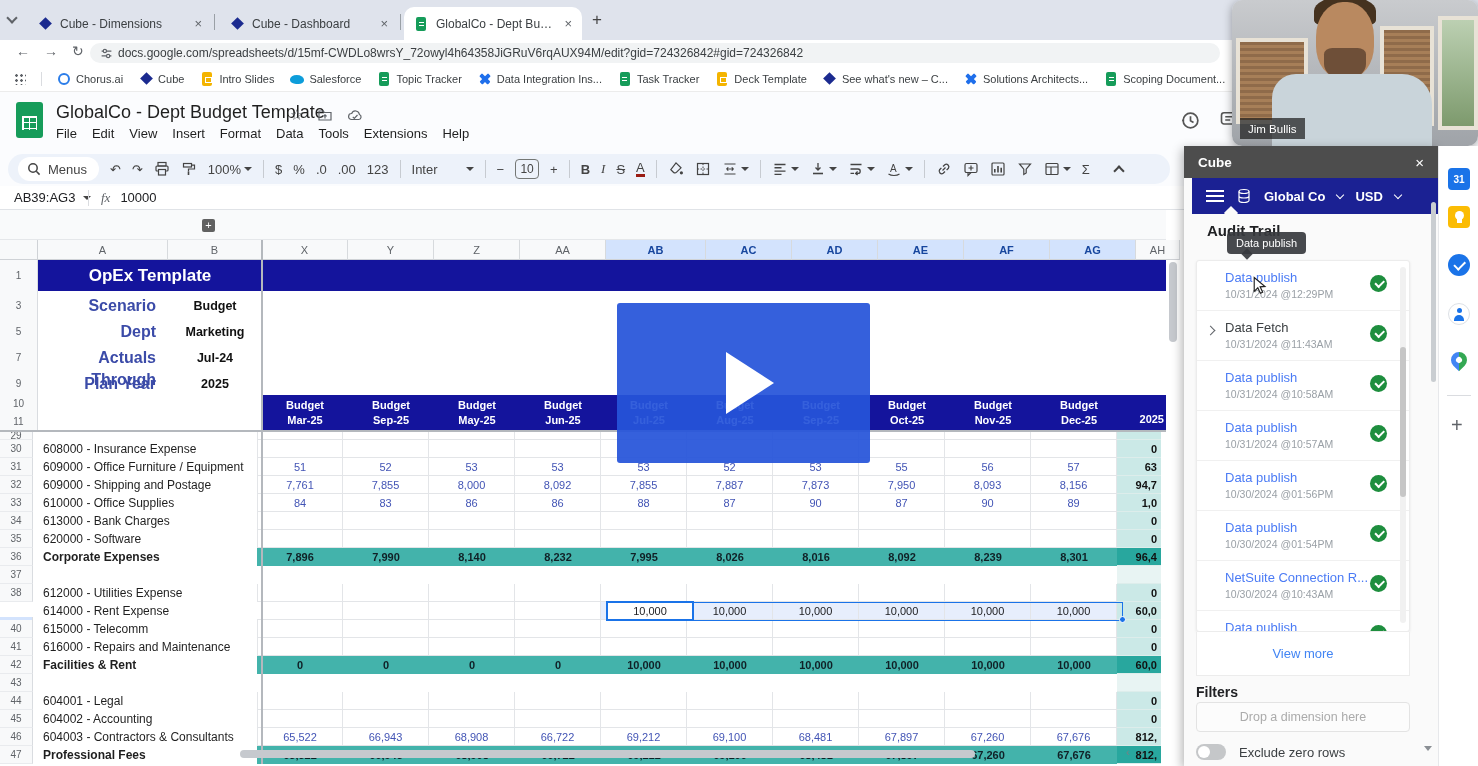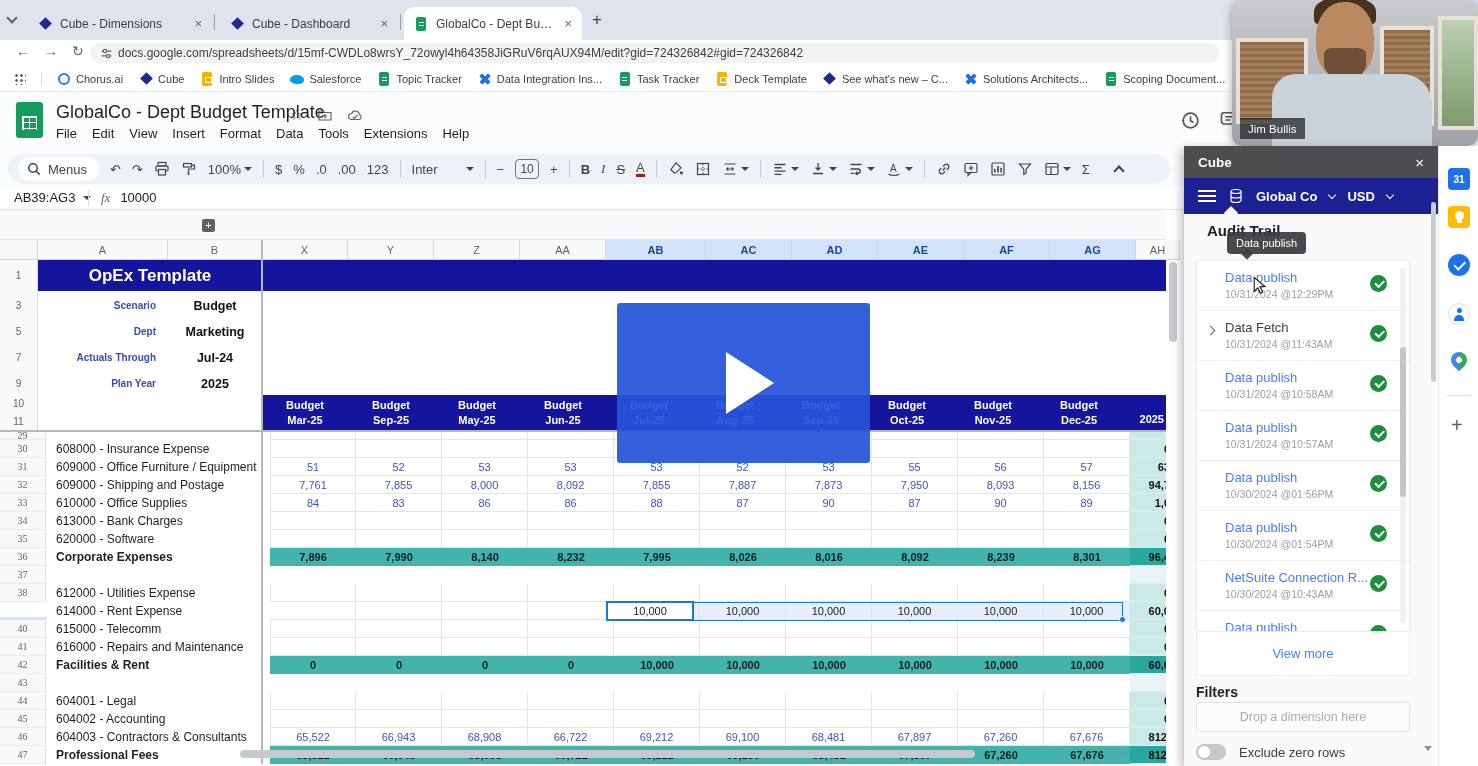--- a/index.html
+++ b/index.html
@@ -78,31 +78,31 @@
   .col-heads { position:absolute; left:38px; top:30px; height:20px; display:flex; }
   .ch { height:20px; background:#f8f9fa; border-right:1px solid #d7dadd; border-bottom:1px solid #cfd2d6; font-size:11px; color:#5f6368; display:flex; align-items:center; justify-content:center; }
   .ch.hsel { background:#d3e3fd; color:#17469e; font-weight:bold; }
   .corner { position:absolute; left:0; top:30px; width:38px; height:20px; background:#f8f9fa; border-right:1px solid #cfd2d6; border-bottom:1px solid #cfd2d6; }
   .gutter { position:absolute; left:0; top:50px; width:38px; height:171px; background:#f8f9fa; border-right:1px solid #d9dce0; }
   .gnum { position:absolute; left:0; width:37px; text-align:center; font-size:10px; color:#5f6368; overflow:hidden; }
   .row1-band { position:absolute; left:38px; top:50px; width:1128px; height:31px; background:#14149c; }
   .opex-title { position:absolute; left:38px; top:50px; width:224px; height:31px; color:#fff; font-weight:bold; font-size:17px; display:flex; align-items:center; justify-content:center; }
   .left-panel { position:absolute; left:38px; top:81px; width:224px; height:140px; background:#fff; }
   .info-row { position:absolute; left:0; width:224px; height:22px; display:flex; }
-  .info-label { width:130px; text-align:right; padding-right:12px; font-size:10px; font-weight:bold; color:#3b4ba8; line-height:22px; }
+  .info-label { width:130px; text-align:right; padding-right:12px; font-size:16px; font-weight:bold; color:#3b4ba8; line-height:22px; }
   .info-value { width:94px; text-align:center; font-size:12.5px; font-weight:bold; color:#111; line-height:22px; }
   .top-main { position:absolute; left:262px; top:81px; width:904px; height:104px; background:#fff; }
   .month-band { position:absolute; left:262px; top:185px; width:904px; height:36px; background:#14149c; display:flex; }
   .mcell { width:86px; height:36px; color:#fff; font-size:11px; font-weight:bold; text-align:center; padding-top:3px; line-height:15px; }
   .mtotal { width:44px; height:36px; overflow:hidden; color:#fff; font-size:11px; font-weight:bold; text-align:right; padding:18px 2px 0 0; }
   .freeze-v { position:absolute; left:261px; top:30px; width:1.5px; height:524px; background:#b4b8bd; }
   .freeze-h { position:absolute; left:0; top:220px; width:1166px; height:1.5px; background:#b4b8bd; }
   .data-rows { position:absolute; left:0; top:221px; width:1166px; }
   .srow { display:flex; overflow:hidden; }
-  .rnum { width:46px; background:#f8f9fa; border-right:1px solid #d9dce0; border-bottom:1px solid #e9ebee; font-size:10px; color:#5f6368; display:flex; align-items:center; justify-content:center; flex:0 0 auto; overflow:hidden;font-family:Liberation Serif, serif; }
+  .rnum { width:33px; background:#f8f9fa; border-right:1px solid #d9dce0; border-bottom:1px solid #e9ebee; font-size:10px; color:#5f6368; display:flex; align-items:center; justify-content:center; flex:0 0 auto; overflow:hidden; }
   .rnum.rsel { background:#d3e3fd; color:#174ea6; font-weight:bold; }
   .rlabel { width:224px; background:#fff; font-size:12px; color:#1f1f1f; display:flex; align-items:center; padding-left:10px; flex:0 0 auto; white-space:nowrap; overflow:hidden; }
   .cell { width:86px; font-size:11px; display:flex; align-items:center; justify-content:center; flex:0 0 auto; overflow:hidden; }
   .t-data .cell, .t-partial .cell { border-right:1px solid #e3e5e8; border-bottom:1px solid #e3e5e8; background:#fff; color:#4254b5; }
   .t-data .cell.c0, .t-partial .cell.c0 { border-left:1px solid #e3e5e8; }
   .t-blank .cell { background:transparent; }
   .t-teal .cell { background:#43b3ab; color:#102026; font-weight:bold; }
   .t-teal .rlabel { font-weight:bold; }
   .t-selected .cell { border-right:1px solid #e3e5e8; border-bottom:1px solid #e3e5e8; background:#fff; color:#4254b5; }
   .t-selected .cell.csel { background:#e7eefc; color:#202124; }
@@ -129,21 +129,21 @@
   .wc-head { position:absolute; left:84px; top:2px; width:58px; height:76px; background:#b98960; border-radius:46% 46% 42% 42%; }
   .wc-hair { position:absolute; left:82px; top:-4px; width:62px; height:30px; background:#45321f; border-radius:50% 50% 20% 20%; }
   .wc-beard { position:absolute; left:92px; top:48px; width:42px; height:32px; background:#6e4f38; border-radius:20% 20% 50% 50%; }
   .wc-body { position:absolute; left:40px; top:74px; width:160px; height:72px; background:#c9d4da; border-radius:24px 30px 0 0; }
   .wc-nametag { position:absolute; left:8px; top:118px; height:21px; padding:0 8px; background:rgba(30,30,30,0.72); color:#fff; font-size:11.5px; display:flex; align-items:center; }
 
   
   .cube-panel { position:absolute; left:1184px; top:146px; width:254px; height:620px; background:#fafafa; box-shadow:-2px 3px 10px rgba(0,0,0,0.3); }
   .cp-header { position:absolute; left:0; top:0; width:254px; height:32px; background:#4d4d4d; color:#fff; display:flex; align-items:center; justify-content:space-between; padding:0 14px; font-size:13.5px; font-weight:bold; }
   .cp-close { font-size:15px; font-weight:normal; }
-  .cp-nav { position:absolute; left:0; top:32px; width:254px; height:36px; background:#1b2193; display:flex; align-items:center; gap:12px; padding:0 14px; color:#fff; }
+  .cp-nav { position:absolute; left:8px; top:32px; width:254px; height:36px; background:#1b2193; display:flex; align-items:center; gap:12px; padding:0 14px; color:#fff; }
   .hamburger { width:18px; height:12px; border-top:2px solid #fff; border-bottom:2px solid #fff; position:relative; }
   .hamburger::after { content:""; position:absolute; left:0; top:3px; width:18px; height:2px; background:#fff; }
   .cp-org { font-size:13px; font-weight:bold; }
   .chev-w { width:6px; height:6px; border-right:1.8px solid #fff; border-bottom:1.8px solid #fff; transform:rotate(45deg); margin-top:-3px; }
   .cp-notch { position:absolute; left:42px; top:62px; width:10px; height:10px; background:#fafafa; transform:rotate(45deg); }
   .audit-title { position:absolute; left:23px; top:76px; font-size:15px; font-weight:bold; color:#202124; }
   .tooltip { position:absolute; left:43px; top:86px; height:22px; padding:0 9px; background:rgba(55,58,62,0.92); border-radius:4px; color:#fff; font-size:11px; display:flex; align-items:center; z-index:5; }
   .tooltip::after { content:""; position:absolute; left:16px; bottom:-4px; width:8px; height:8px; background:rgba(55,58,62,0.92); transform:rotate(45deg); }
   .audit-card { position:absolute; left:12px; top:114px; width:214px; height:372px; background:#fff; border:1px solid #ececec; border-radius:3px; overflow:hidden; box-shadow:0 1px 3px rgba(0,0,0,0.08); }
   .ai-item { position:relative; height:50px; border-bottom:1px solid #f0f0f0; }

